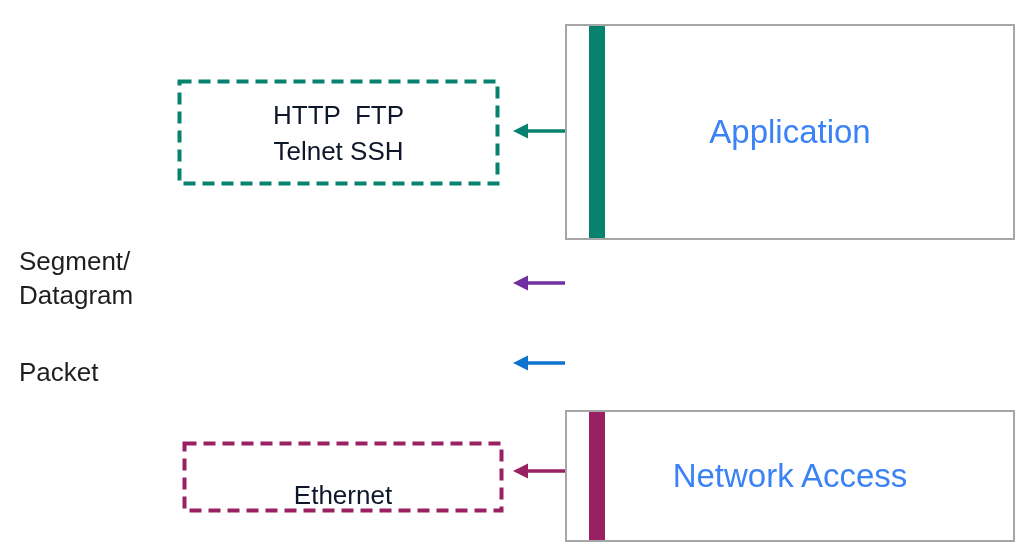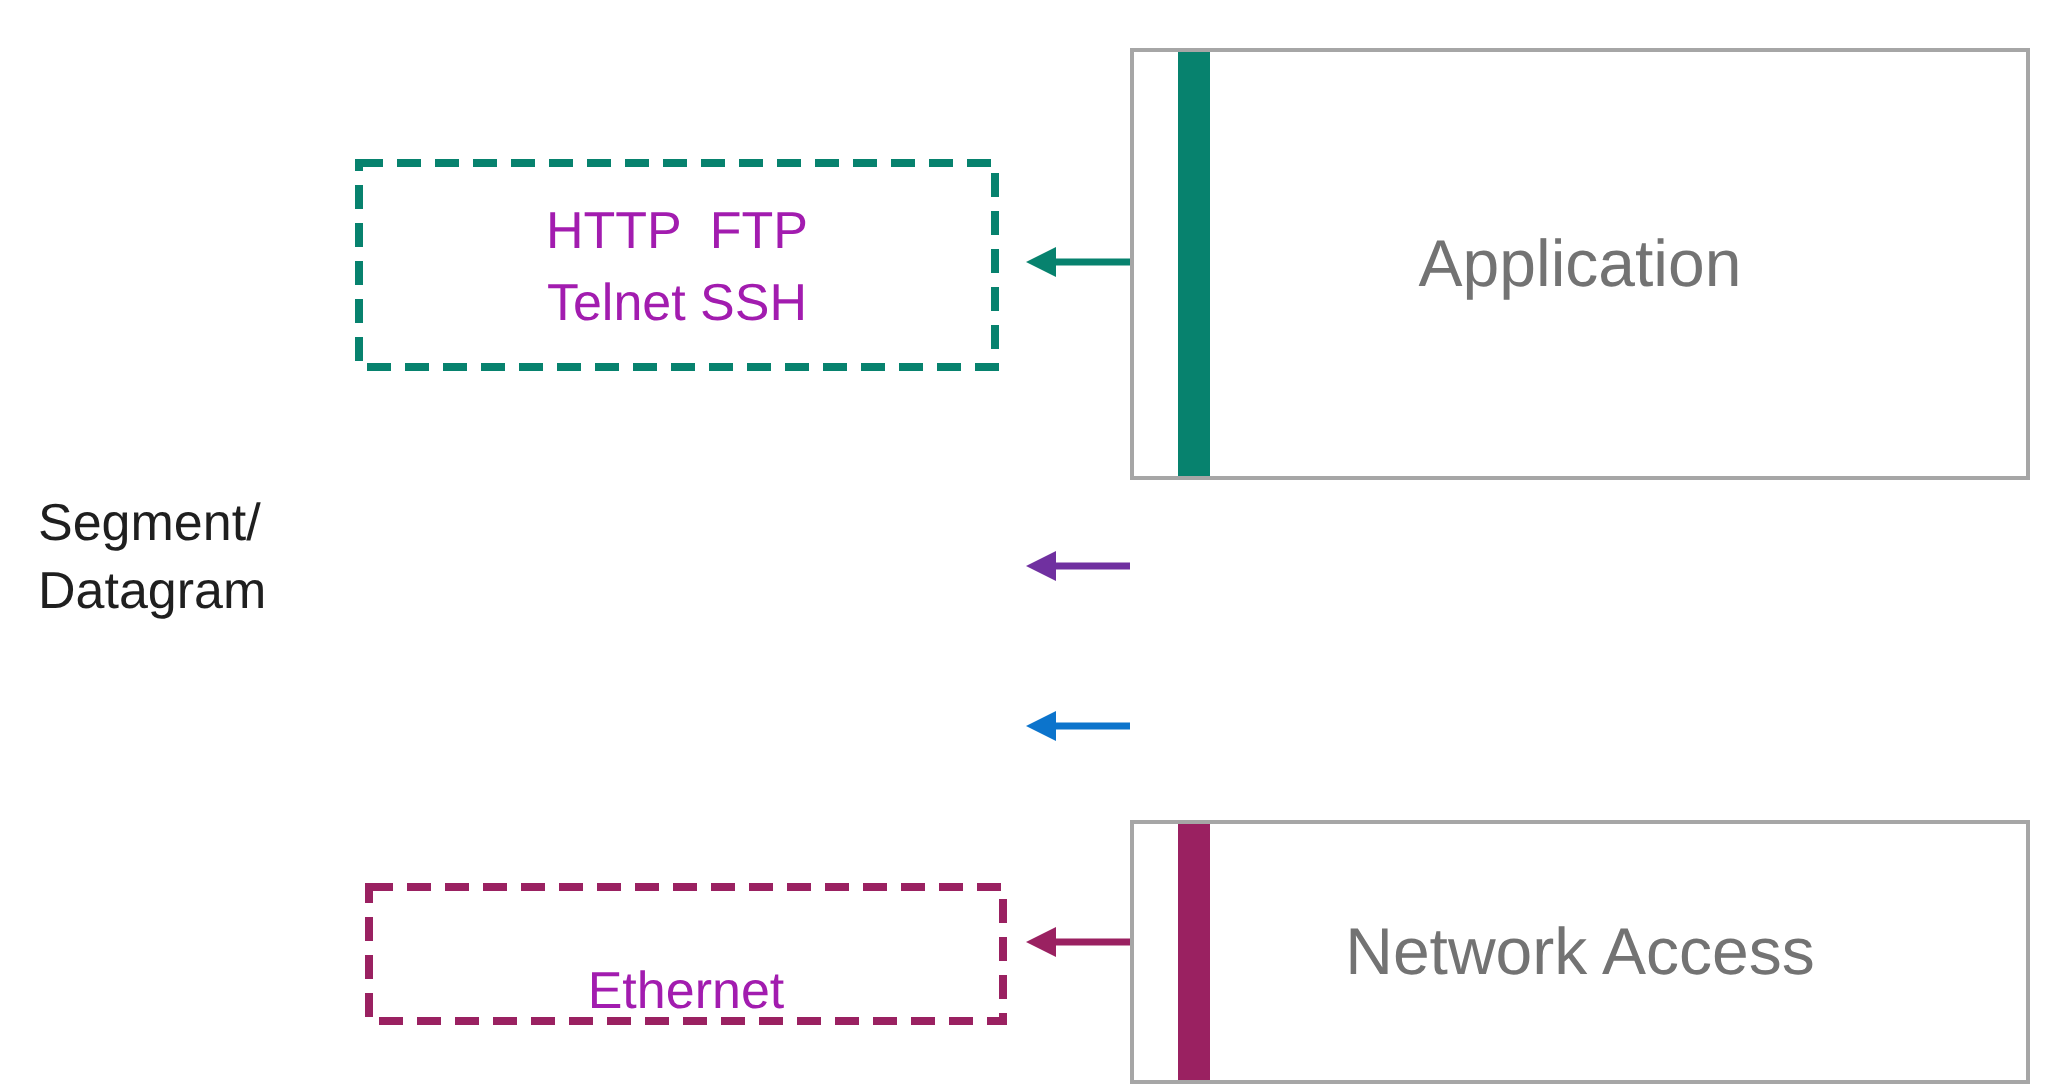--- a/index.html
+++ b/index.html
@@ -8,51 +8,52 @@
     font-family:"Liberation Sans",sans-serif;color:#1f1f1f;overflow:hidden;
   }
   
   .pdu{position:absolute;font-size:26px;line-height:34px;white-space:pre-wrap;}
   .pdu.message{left:28px;top:112px;}
   .pdu.segment{left:19px;top:244px;}
   .pdu.packet{left:19px;top:355px;}
   
   .proto-box{position:absolute;display:flex;align-items:center;justify-content:center;}
   .proto-box .dash-svg{position:absolute;left:0;top:0;}
-  .proto-text{position:relative;font-size:26px;line-height:36px;text-align:center;white-space:pre-wrap;color:#a21caf;}
+  .proto-text{position:relative;font-size:26px;line-height:36px;text-align:center;white-space:pre-wrap;color:#0f172a;}
   .proto-box.r0{left:177px;top:79px;width:323px;height:107px;}
   .proto-box.r1{left:182px;top:238px;width:322px;height:75px;}
   .proto-box.r2{left:182px;top:336px;width:322px;height:74px;}
   .proto-box.r3{left:182px;top:441px;width:322px;height:72px;align-items:flex-end;}
   
   .arrow{position:absolute;width:52px;height:20px;}
   .arrow.a0{left:513px;top:121px;}
   .arrow.a1{left:513px;top:273px;}
   .arrow.a2{left:513px;top:353px;}
   .arrow.a3{left:513px;top:461px;}
   
   .layer-box{
     position:absolute;left:565px;width:450px;background:#fff;
     border:2px solid #A6A6A6;box-sizing:border-box;
     display:flex;align-items:center;justify-content:center;
   }
   .layer-box .bar{position:absolute;left:22px;top:0;bottom:0;width:16px;background:currentColor;}
-  .layer-text{position:relative;font-size:33px;color:#737373;text-align:right;}
+  .layer-text{position:relative;font-size:33px;color:#3b82f6;text-align:right;}
   .layer-box.b0{top:24px;height:216px;}
   .layer-box.b1{top:255px;height:58px;}
   .layer-box.b2{top:332px;height:57px;}
   .layer-box.b3{top:410px;height:132px;}
 </style>
 </head>
 <body>
 
 <div class="canvas">
 
   <div class="pdu segment">Segment/
 Datagram</div>
+  <div class="pdu packet">Packet</div>
 
   <div class="proto-box r0" style="color: rgb(7, 130, 110);">
     <svg class="dash-svg" width="323" height="107" viewBox="0 0 323 107">
       <rect x="2.5" y="2.5" width="318" height="102" fill="none" stroke="currentColor" stroke-width="4" stroke-dasharray="12 7"></rect>
     </svg>
     <div class="proto-text">HTTP  FTP
 Telnet SSH</div>
   </div>
   <svg class="arrow a0" viewBox="0 0 52 20" style="color: rgb(7, 130, 110);">
     <line x1="12" y1="10" x2="52" y2="10" stroke="currentColor" stroke-width="3.5"></line>

